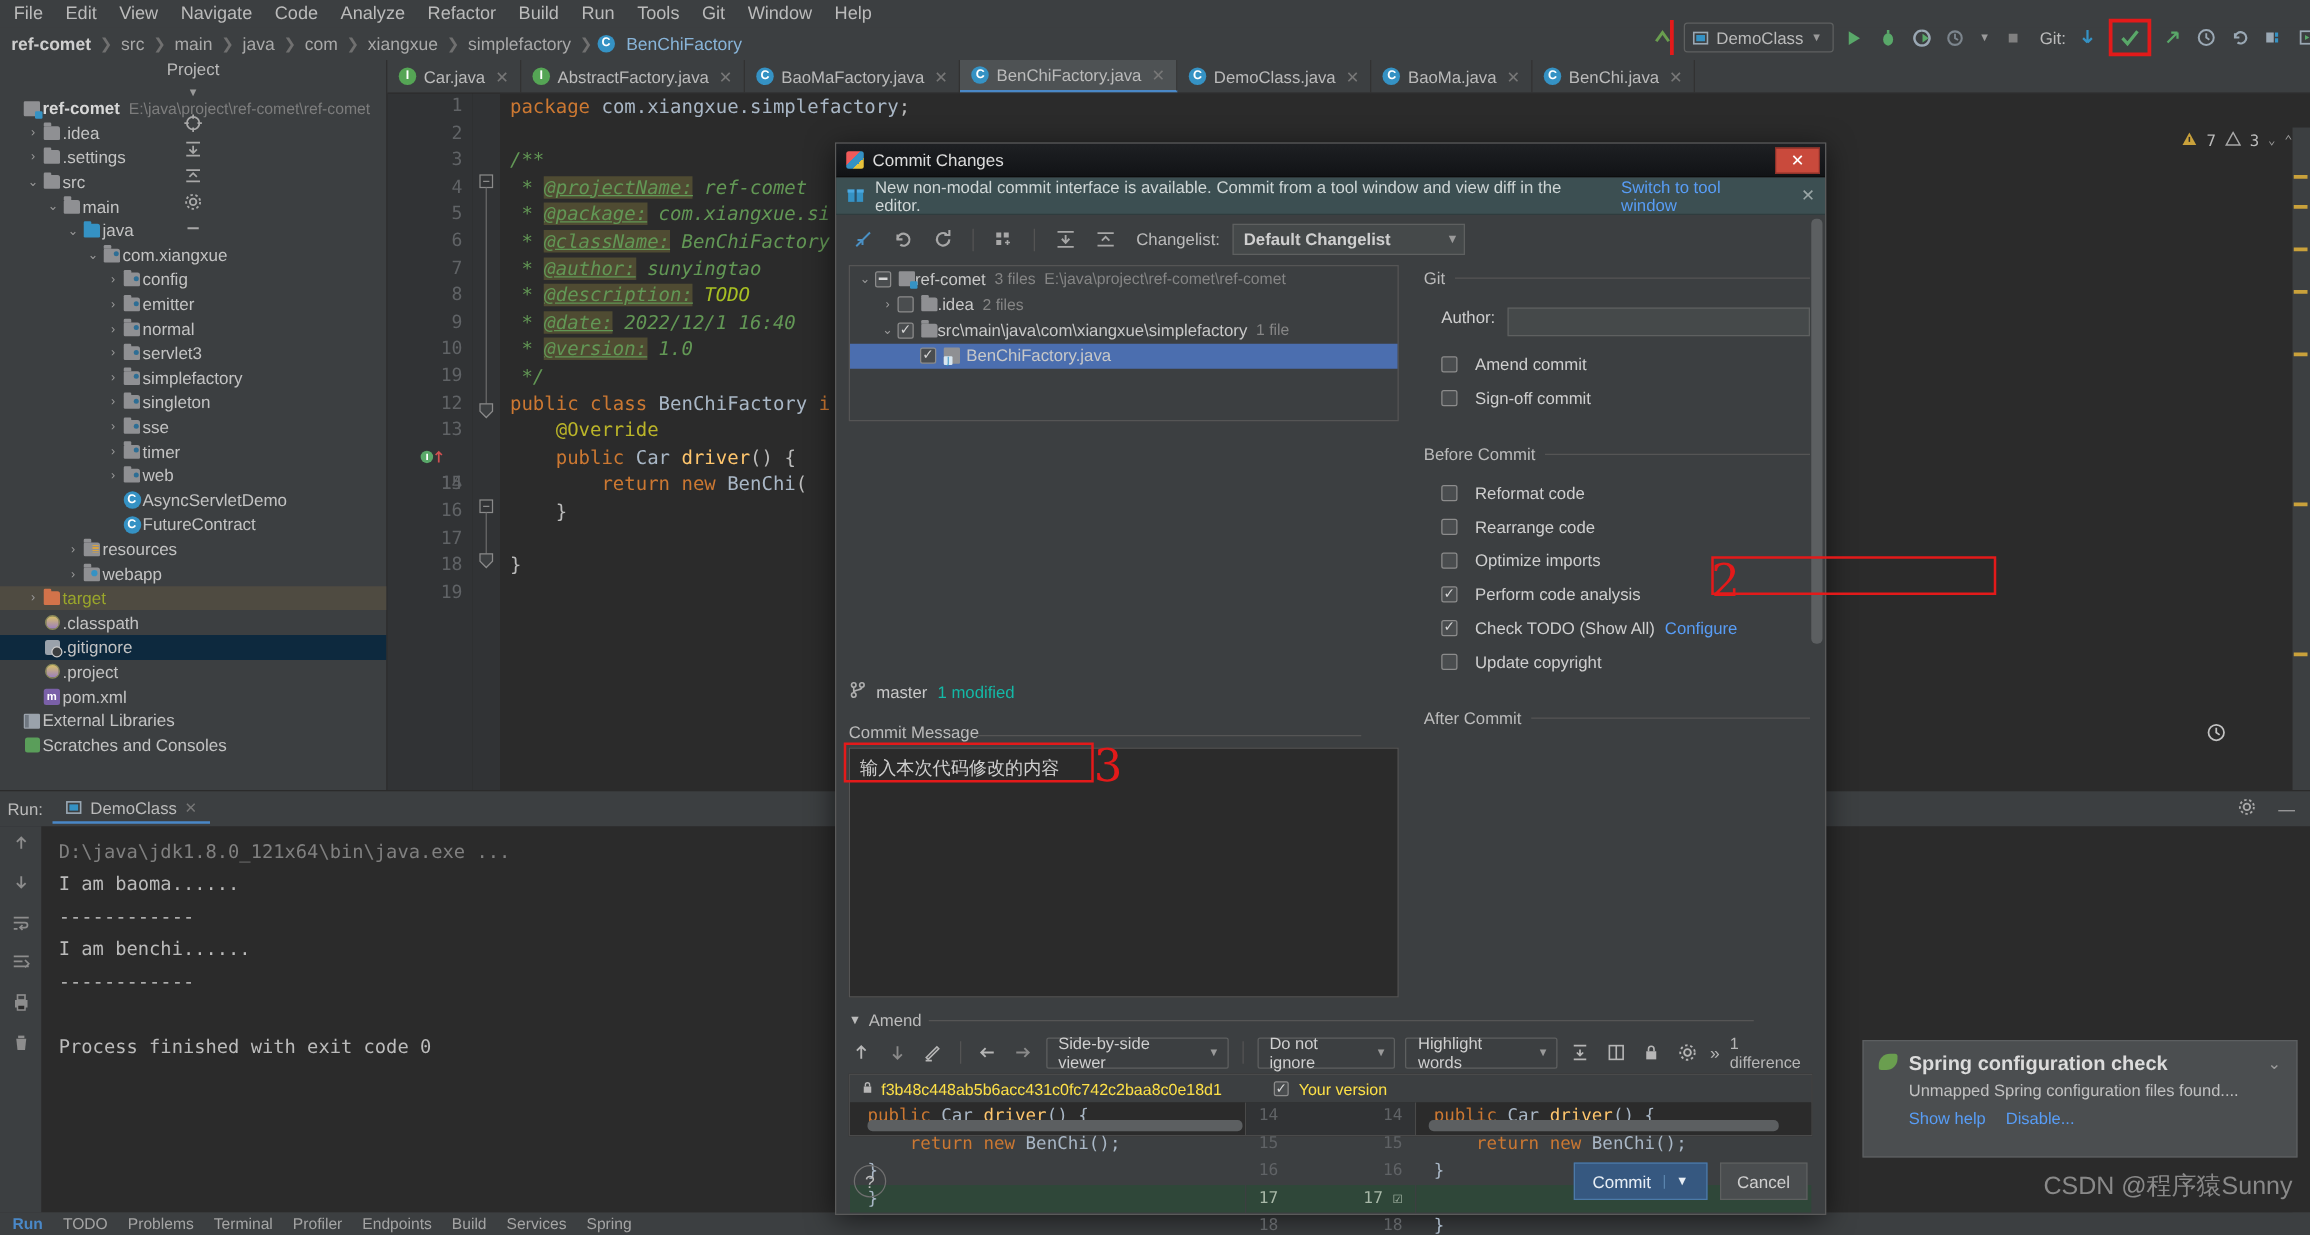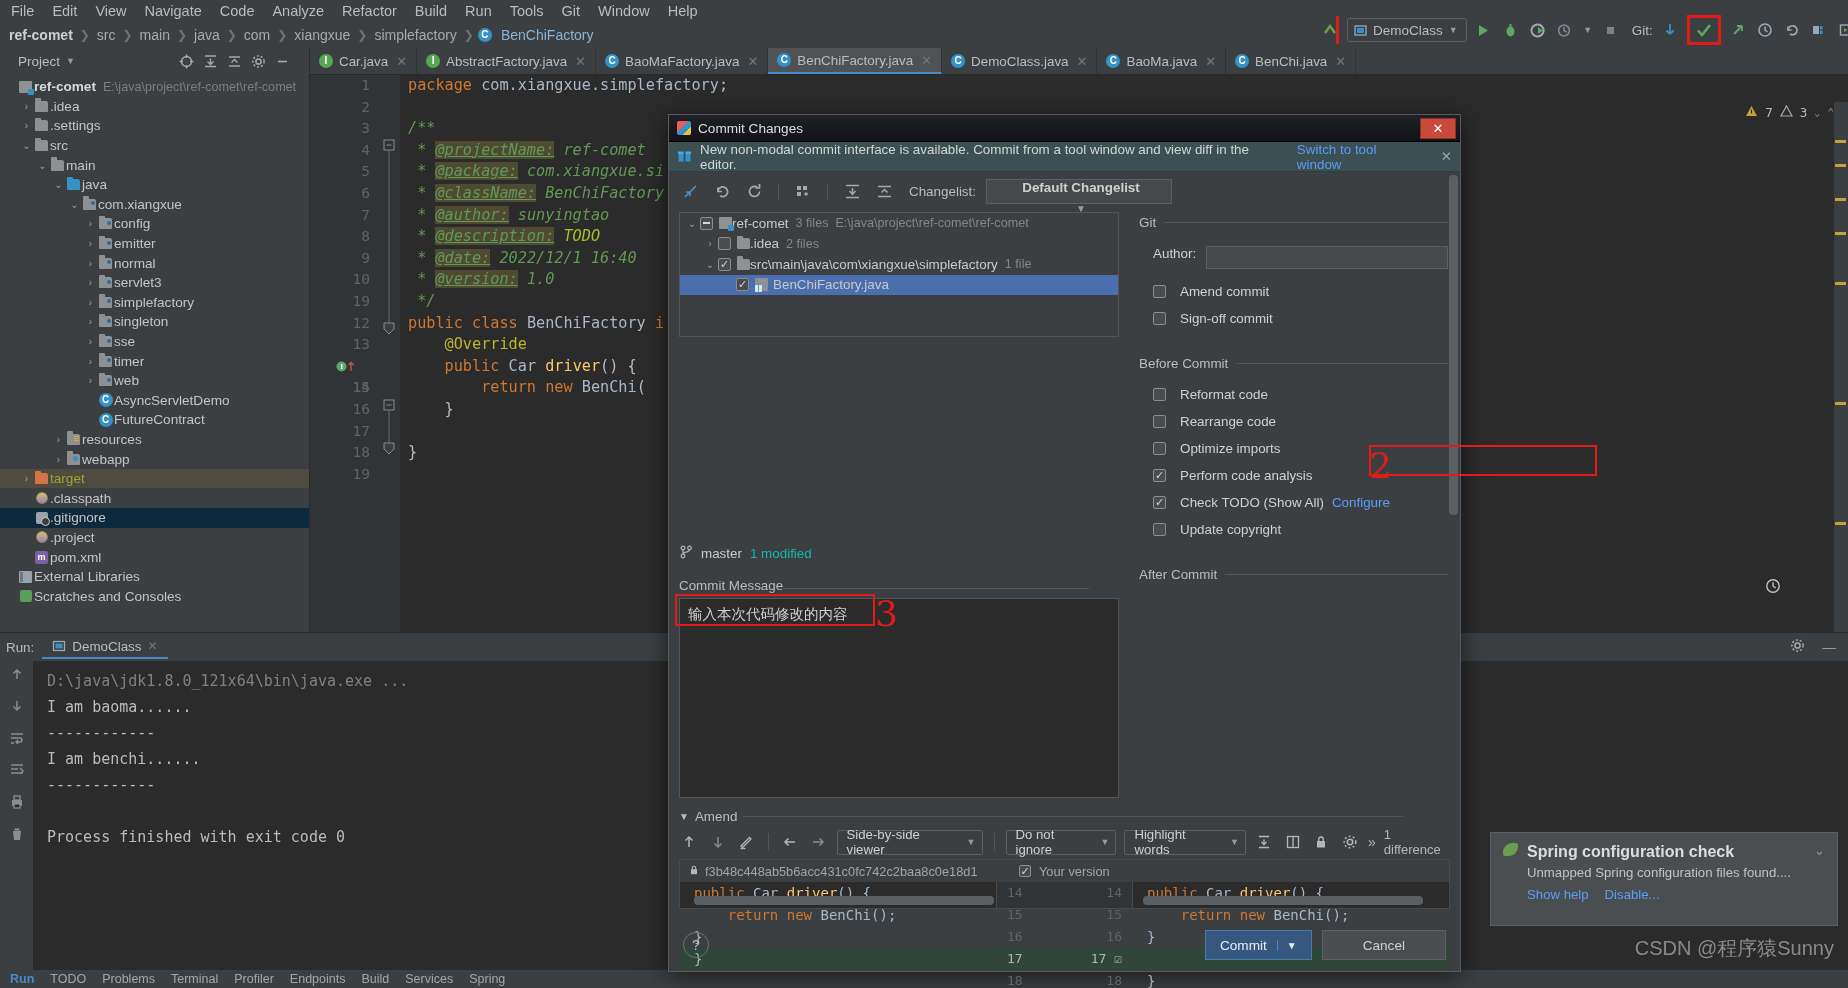--- a/index.html
+++ b/index.html
@@ -52,22 +52,22 @@
     display: flex; align-items: center; justify-content: center;
   }
   .redmark-v { position: absolute; left: 1336px; top: 16px; width: 3px; height: 28px; background: #e31a1a; }
 
   
   .projpanel {
     position: absolute; top: 48px; left: 0; width: 310px; bottom: 0;
     background: #3c3f41; border-right: 1px solid #2b2b2b;
   }
   .projhdr {
-    height: 26px; display: flex; align-items: center; padding: 0 18px;
-    color: #bbb; font-size: 13.5px; gap: 6px;
+    height: 26px; display: flex; align-items: center; padding: 0 6px;
+    color: #bbb; font-size: 13.5px; gap: 6px; flex-direction: column;
   }
   .projhdr .spacer { flex: 1; }
   .proj-ic { width: 18px; height: 18px; display: flex; align-items: center; justify-content: center; color: #a8a8a8; }
   .tree { padding-top: 3px; font-size: 13.6px; }
   .trow { display: flex; align-items: center; height: 19.6px; white-space: nowrap; padding-right: 4px; }
   .trow .arrow { width: 13px; text-align: center; color: #9a9a9a; font-size: 10px; flex: none; }
   .trow .ico { width: 17px; flex: none; display: flex; align-items: center; justify-content: center; }
   .trow .lbl { color: #c3c3c3; }
   .trow .sub { color: #7d7d7d; margin-left: 7px; font-size: 12.6px; }
   .trow.sel-target { background: #4f4b41; }
@@ -178,21 +178,21 @@
 
   .ctoolbar { display:flex; align-items:center; gap: 10px; padding: 6px 10px 5px 10px; }
   .ctoolbar .ic { width:22px; height:20px; display:flex; align-items:center; justify-content:center; color:#a7a7a7; }
   .vsep { width:1px; height:18px; background:#545454; margin:0 3px; }
   .cl-label { font-size:13.4px; color:#bbb; margin-left:4px; }
   .combo {
     display:flex; align-items:center; border:1px solid #5e6060; background:#45494a;
     height:25px; padding:0 4px 0 8px; font-size:13.4px; color:#cfcfcf; gap:8px;
   }
   .combo .caret { color:#9a9a9a; font-size:10px; }
-  .combo.bold { font-weight:bold;flex-direction:column; }
+  .combo.bold { font-weight:bold; }
 
   .filetree {
     position:absolute; left:10px; top:39px; width:440px; height:125px;
     background:#3c3f41; border:1px solid #555;
   }
   .ftrow { display:flex; align-items:center; height:20.5px; font-size:13.4px; padding-left:4px; white-space:nowrap; }
   .ftrow.sel { background: #4b6eaf; }
   .ftrow .arr { width:16px; text-align:center; color:#9a9a9a; font-size:10px; }
   .cbx { width:13px; height:13px; border:1px solid #8c8c8c; background:#4a4d4f; border-radius:2px;
      display:inline-flex; align-items:center; justify-content:center; font-size:11px; color:#dcdcdc; margin-right:6px; flex:none;}
@@ -229,39 +229,39 @@
   .txtfield { background:#45494a; border:1px solid #5e6060; height:23px; }
 
   .diffhdr { position:absolute; left:10px; top:636px; display:flex; align-items:center; gap:6px; font-size:13.4px; color:#bbb; }
   .diffhdr .rule { width:660px; height:1px; background:#555; }
   .difftb { position:absolute; left:10px; top:655px; right:10px; height:28px; display:flex; align-items:center; gap:8px; }
   .difftb .ic { width:21px; height:21px; display:flex; align-items:center; justify-content:center; color:#a7a7a7; }
   .dcombo { display:flex; align-items:center; border:1px solid #5e6060; height:25px; padding:0 6px 0 9px;
      font-size:13.2px; color:#cfcfcf; gap:8px; border-radius:2px;}
   .diffpane { position:absolute; left:10px; top:686px; right:10px; bottom: 62px; background:#2b2b2b; border:1px solid #4a4a4a; }
   .diffinfo { position:absolute; left:0; right:0; top:0; height:22px; background:#3c3f41; display:flex; align-items:center;
-    font-size:12.8px; color:#a3a3a3; padding-left:4px; }
+    font-size:12.8px; color:#fde047; padding-left:4px; }
   .diffcols { position:absolute; top:22px; left:0; right:0; bottom:0; display:flex; font-family:"DejaVu Sans Mono", monospace; font-size:14px; }
   .dcol-l { position:relative; flex:1; background:#2b2b2b; border-right:1px solid #4a4a4a; }
   .dcol-n { position:relative; width:136px; background:#313335; border-right:1px solid #4a4a4a; }
   .dcol-r { position:relative; flex:1; background:#2b2b2b; }
   .dline { height:22px; line-height:22px; white-space:pre; padding-left:14px; color:#a9b7c6; }
   .dnum { height:22px; line-height:22px; display:flex; justify-content:space-between; padding:0 10px; color:#606366; font-size:13px; }
   .dhl { background:#2f4739; }
   .dnum .act { color:#a9b9a9; }
 
   .dlg-foot { position:absolute; left:0; right:0; bottom:0; height:52px; display:flex; align-items:center; padding:0 14px; gap:10px; }
   .helpbtn { width:26px; height:26px; border-radius:50%; border:1px solid #6f6f6f; color:#bbb;
      display:flex; align-items:center; justify-content:center; font-size:14px; }
   .dlg-foot .spacer { flex:1; }
   .btn-primary { background:#365880; border:1px solid #4c7aa8; color:#e7eef5; height:30px;
      display:flex; align-items:center; padding:0 14px; font-size:13.6px; gap:10px; }
   .btn-primary .split { border-left:1px solid #5a84ad; padding-left:9px; font-size:10px; }
   .btn { background:#4a4d4f; border:1px solid #5e6060; color:#cfcfcf; height:30px;
-     display:flex; align-items:center; padding:0 40px; font-size:13.6px; }
+     display:flex; align-items:center; padding:0 13px; font-size:13.6px; }
 
   
   .notifpop {
     position:absolute; right:10px; bottom:62px; width:348px; height:94px;
     background:#4b4e50; border:1px solid #5c5f61; padding:10px 12px;
   }
   .notif-title { font-weight:bold; color:#dcdcdc; font-size:16px; }
   .notif-body { color:#c1c1c1; font-size:13.2px; margin-top:4px; }
   .notif-links { margin-top:7px; display:flex; gap:16px; }
   .notif-links a { color:#589df6; font-size:13.2px; text-decoration:none; }

